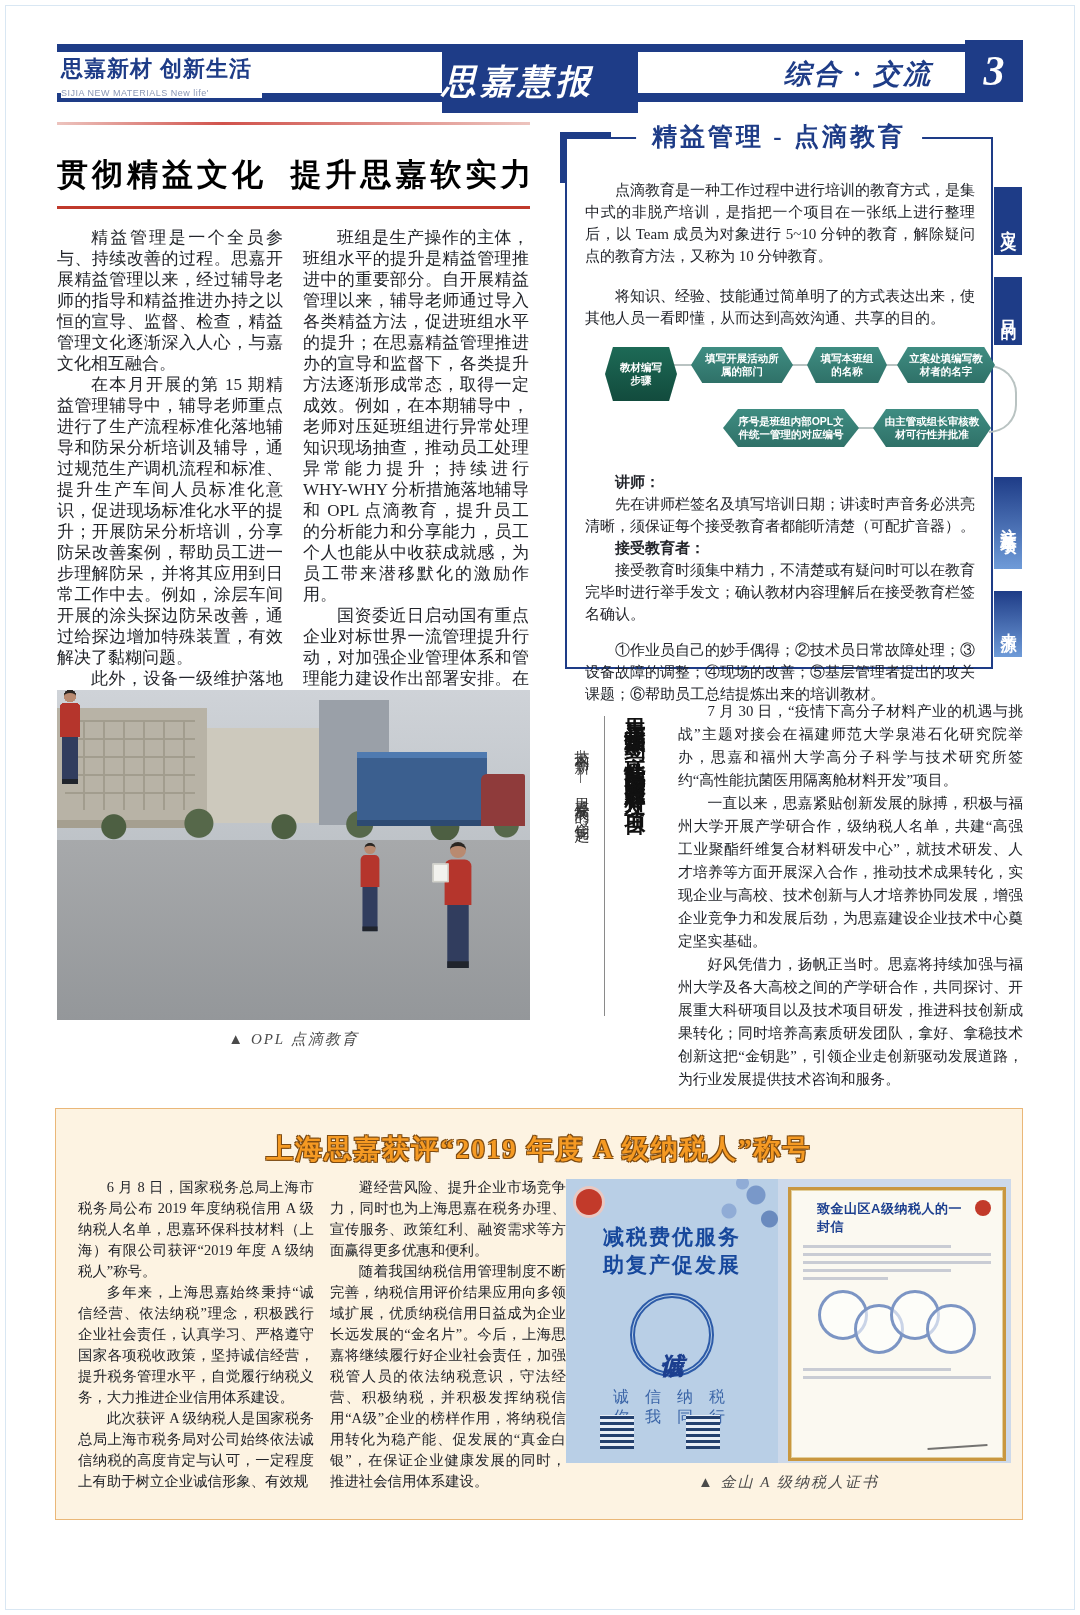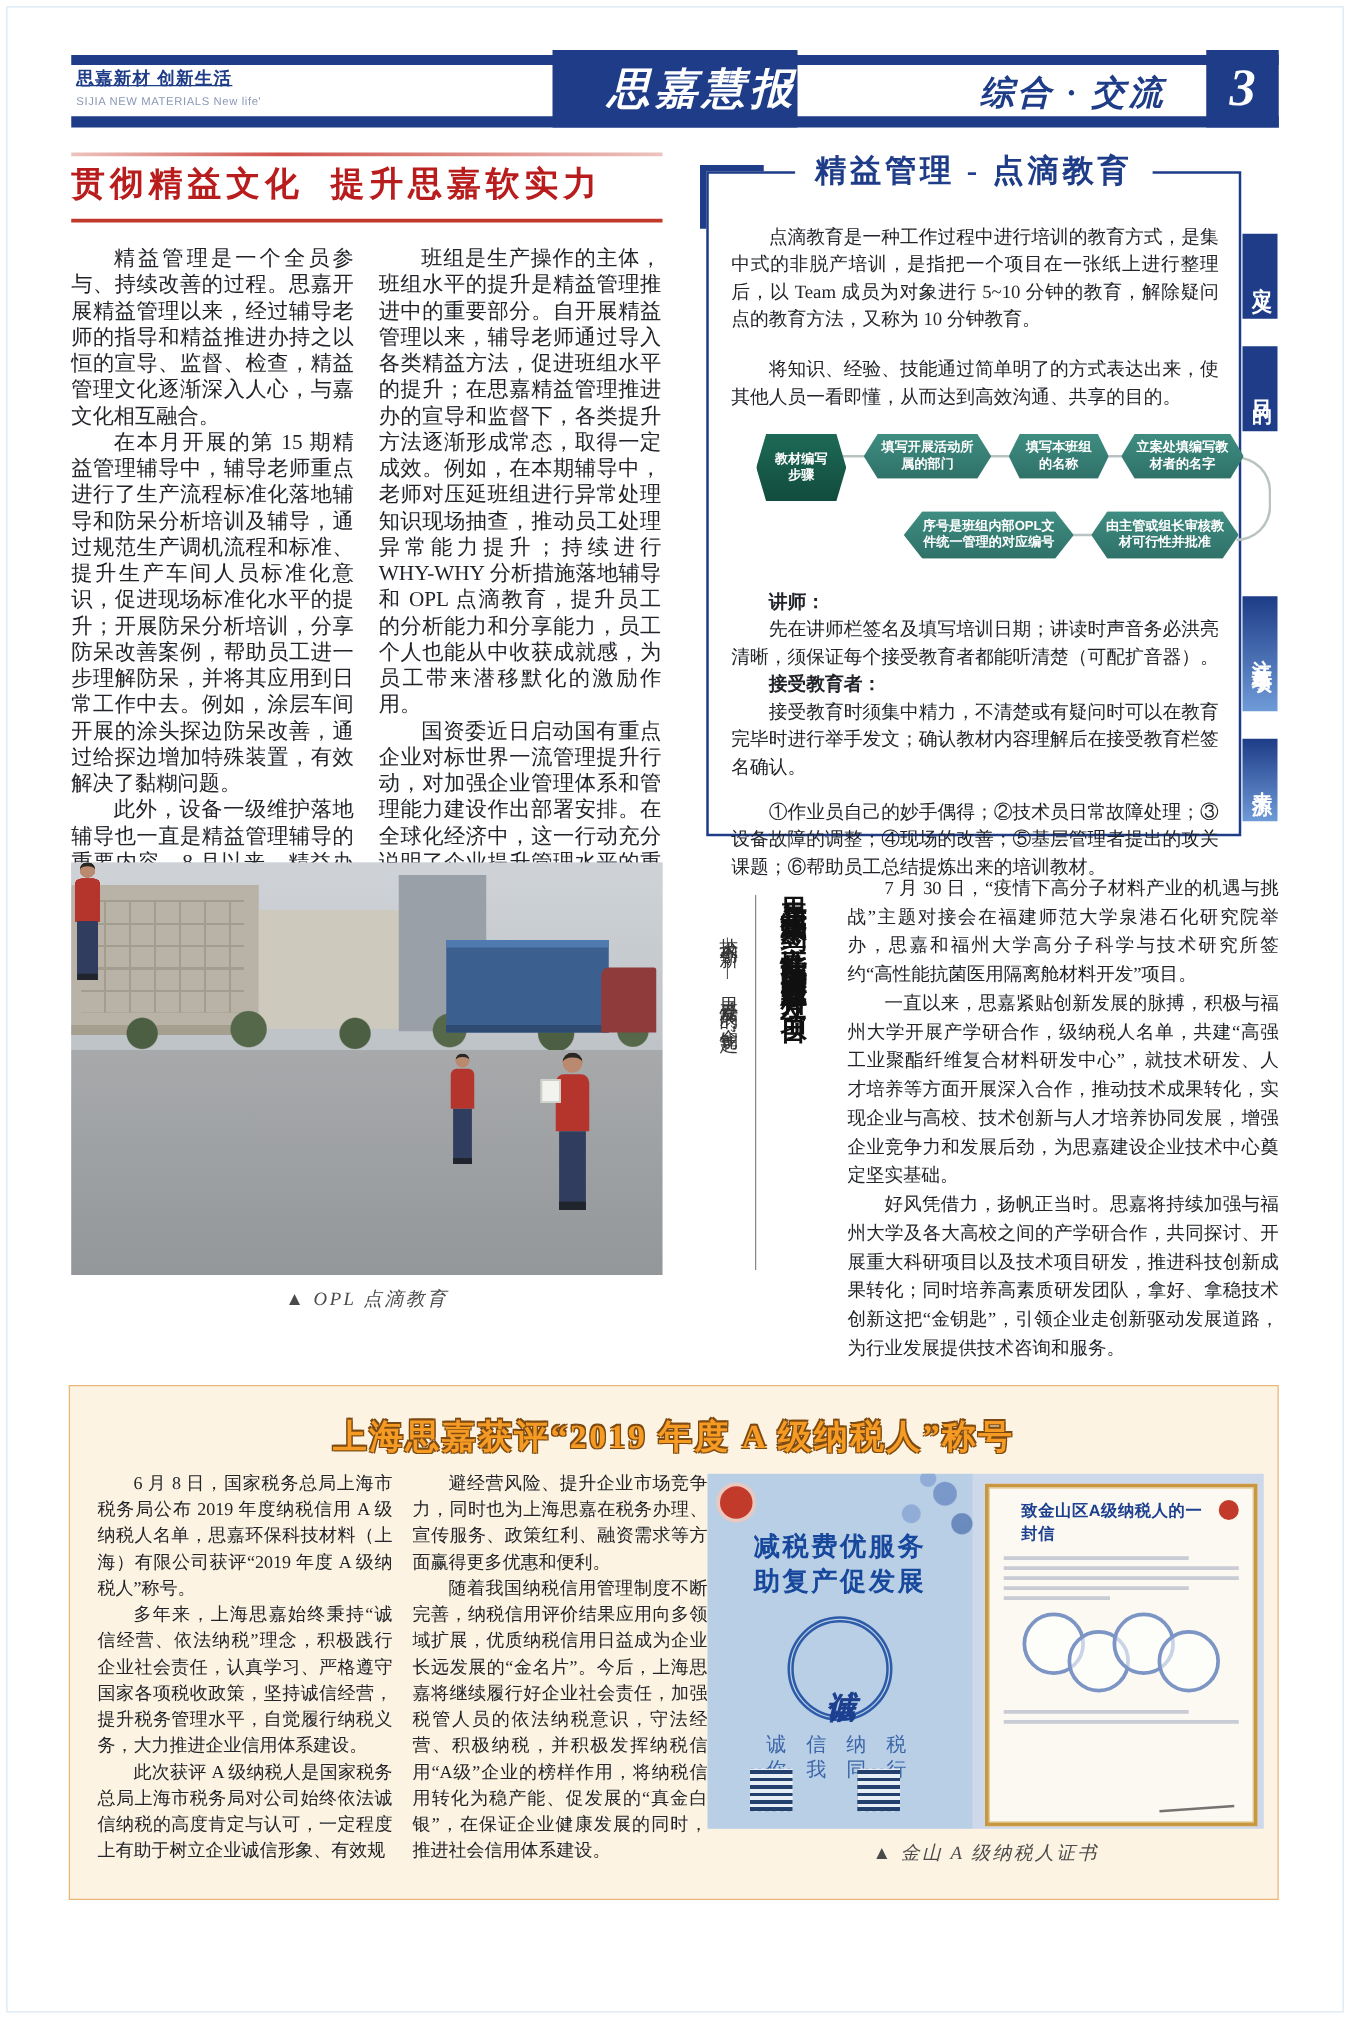--- a/index.html
+++ b/index.html
@@ -8,33 +8,33 @@
     font-family:"Liberation Serif","DejaVu Serif",serif;color:#22242a;
     overflow:hidden;
   }
   .page-frame{position:absolute;inset:5px;border:1px solid #d9e7f3;pointer-events:none;}
 
   
   .header{position:absolute;left:57px;right:57px;top:40px;height:62px;}
   .hdr-band-top{position:absolute;left:0;right:0;top:4px;height:8px;background:#1e3c87;}
   .hdr-band-bot{position:absolute;left:0;right:0;bottom:0;height:9px;background:#1e3c87;}
   .hdr-left{position:absolute;left:4px;top:14px;background:#fff;padding-right:10px;}
-  .hdr-tagline{font-family:"Liberation Sans","DejaVu Sans",sans-serif;font-weight:bold;color:#1e3c87;font-size:14px;letter-spacing:1px;text-decoration:underline;}
+  .hdr-tagline{font-family:"Liberation Sans","DejaVu Sans",sans-serif;font-weight:bold;color:#1e3c87;font-size:22px;letter-spacing:1px;}
   .hdr-tagline-en{font-family:"Liberation Sans","DejaVu Sans",sans-serif;color:#8a97b5;font-size:9px;margin-top:4px;letter-spacing:.5px;}
-  .masthead{position:absolute;left:50%;transform:translateX(-50%);top:0;width:196px;height:62px;background:#1e3c87;
-    display:flex;align-items:center;justify-content:flex-end;}
+  .masthead{position:absolute;left:50%;transform:translateX(-50%);top:11px;width:196px;height:62px;background:#1e3c87;
+    display:flex;align-items:center;justify-content:flex-start;}
   .masthead span{color:#fff;font-size:34px;font-weight:bold;font-style:italic;letter-spacing:4px;}
   .hdr-section{position:absolute;right:82px;top:16px;color:#1e3c87;font-size:27px;font-weight:bold;font-style:italic;letter-spacing:3px;background:#fff;padding:0 8px;}
   .page-num{position:absolute;right:0;top:0;width:58px;height:62px;background:#1e3c87;display:flex;align-items:center;justify-content:center;}
   .page-num span{color:#fff;font-size:42px;font-weight:bold;font-style:italic;}
 
   
   .left-article{position:absolute;left:57px;top:122px;width:473px;}
   .rule-red-top{height:3px;background:linear-gradient(90deg,#e8b5ae,#c5271f 35%,#e8b5ae);opacity:.8;}
-  .la-title{color:#b91c1c;font-size:27px;font-weight:bold;letter-spacing:4px;text-align:justify;margin:4px 0 10px;white-space:pre;}
+  .la-title{color:#000000;font-size:31px;font-weight:bold;letter-spacing:4px;text-align:justify;margin:29px 0 10px;white-space:pre;}
   .rule-red-bot{height:3px;background:#c0392b;}
   .la-cols{display:flex;gap:20px;margin-top:18px;}
   .la-col{width:226px;font-size:17px;line-height:21px;text-align:justify;}
   .la-col p{margin:0;text-indent:2em;}
   p.no-indent{text-indent:0;}
 
   
   .lean-box{position:absolute;left:565px;top:137px;width:424px;height:528px;border:2px solid #1e3c87;}
   .lean-box::before{content:"";position:absolute;left:-7px;top:-7px;width:46px;height:46px;border-left:5px solid #1e3c87;border-top:5px solid #1e3c87;}
   .lean-title{position:absolute;top:-19px;left:50%;transform:translateX(-50%);background:#fff;padding:0 16px;

